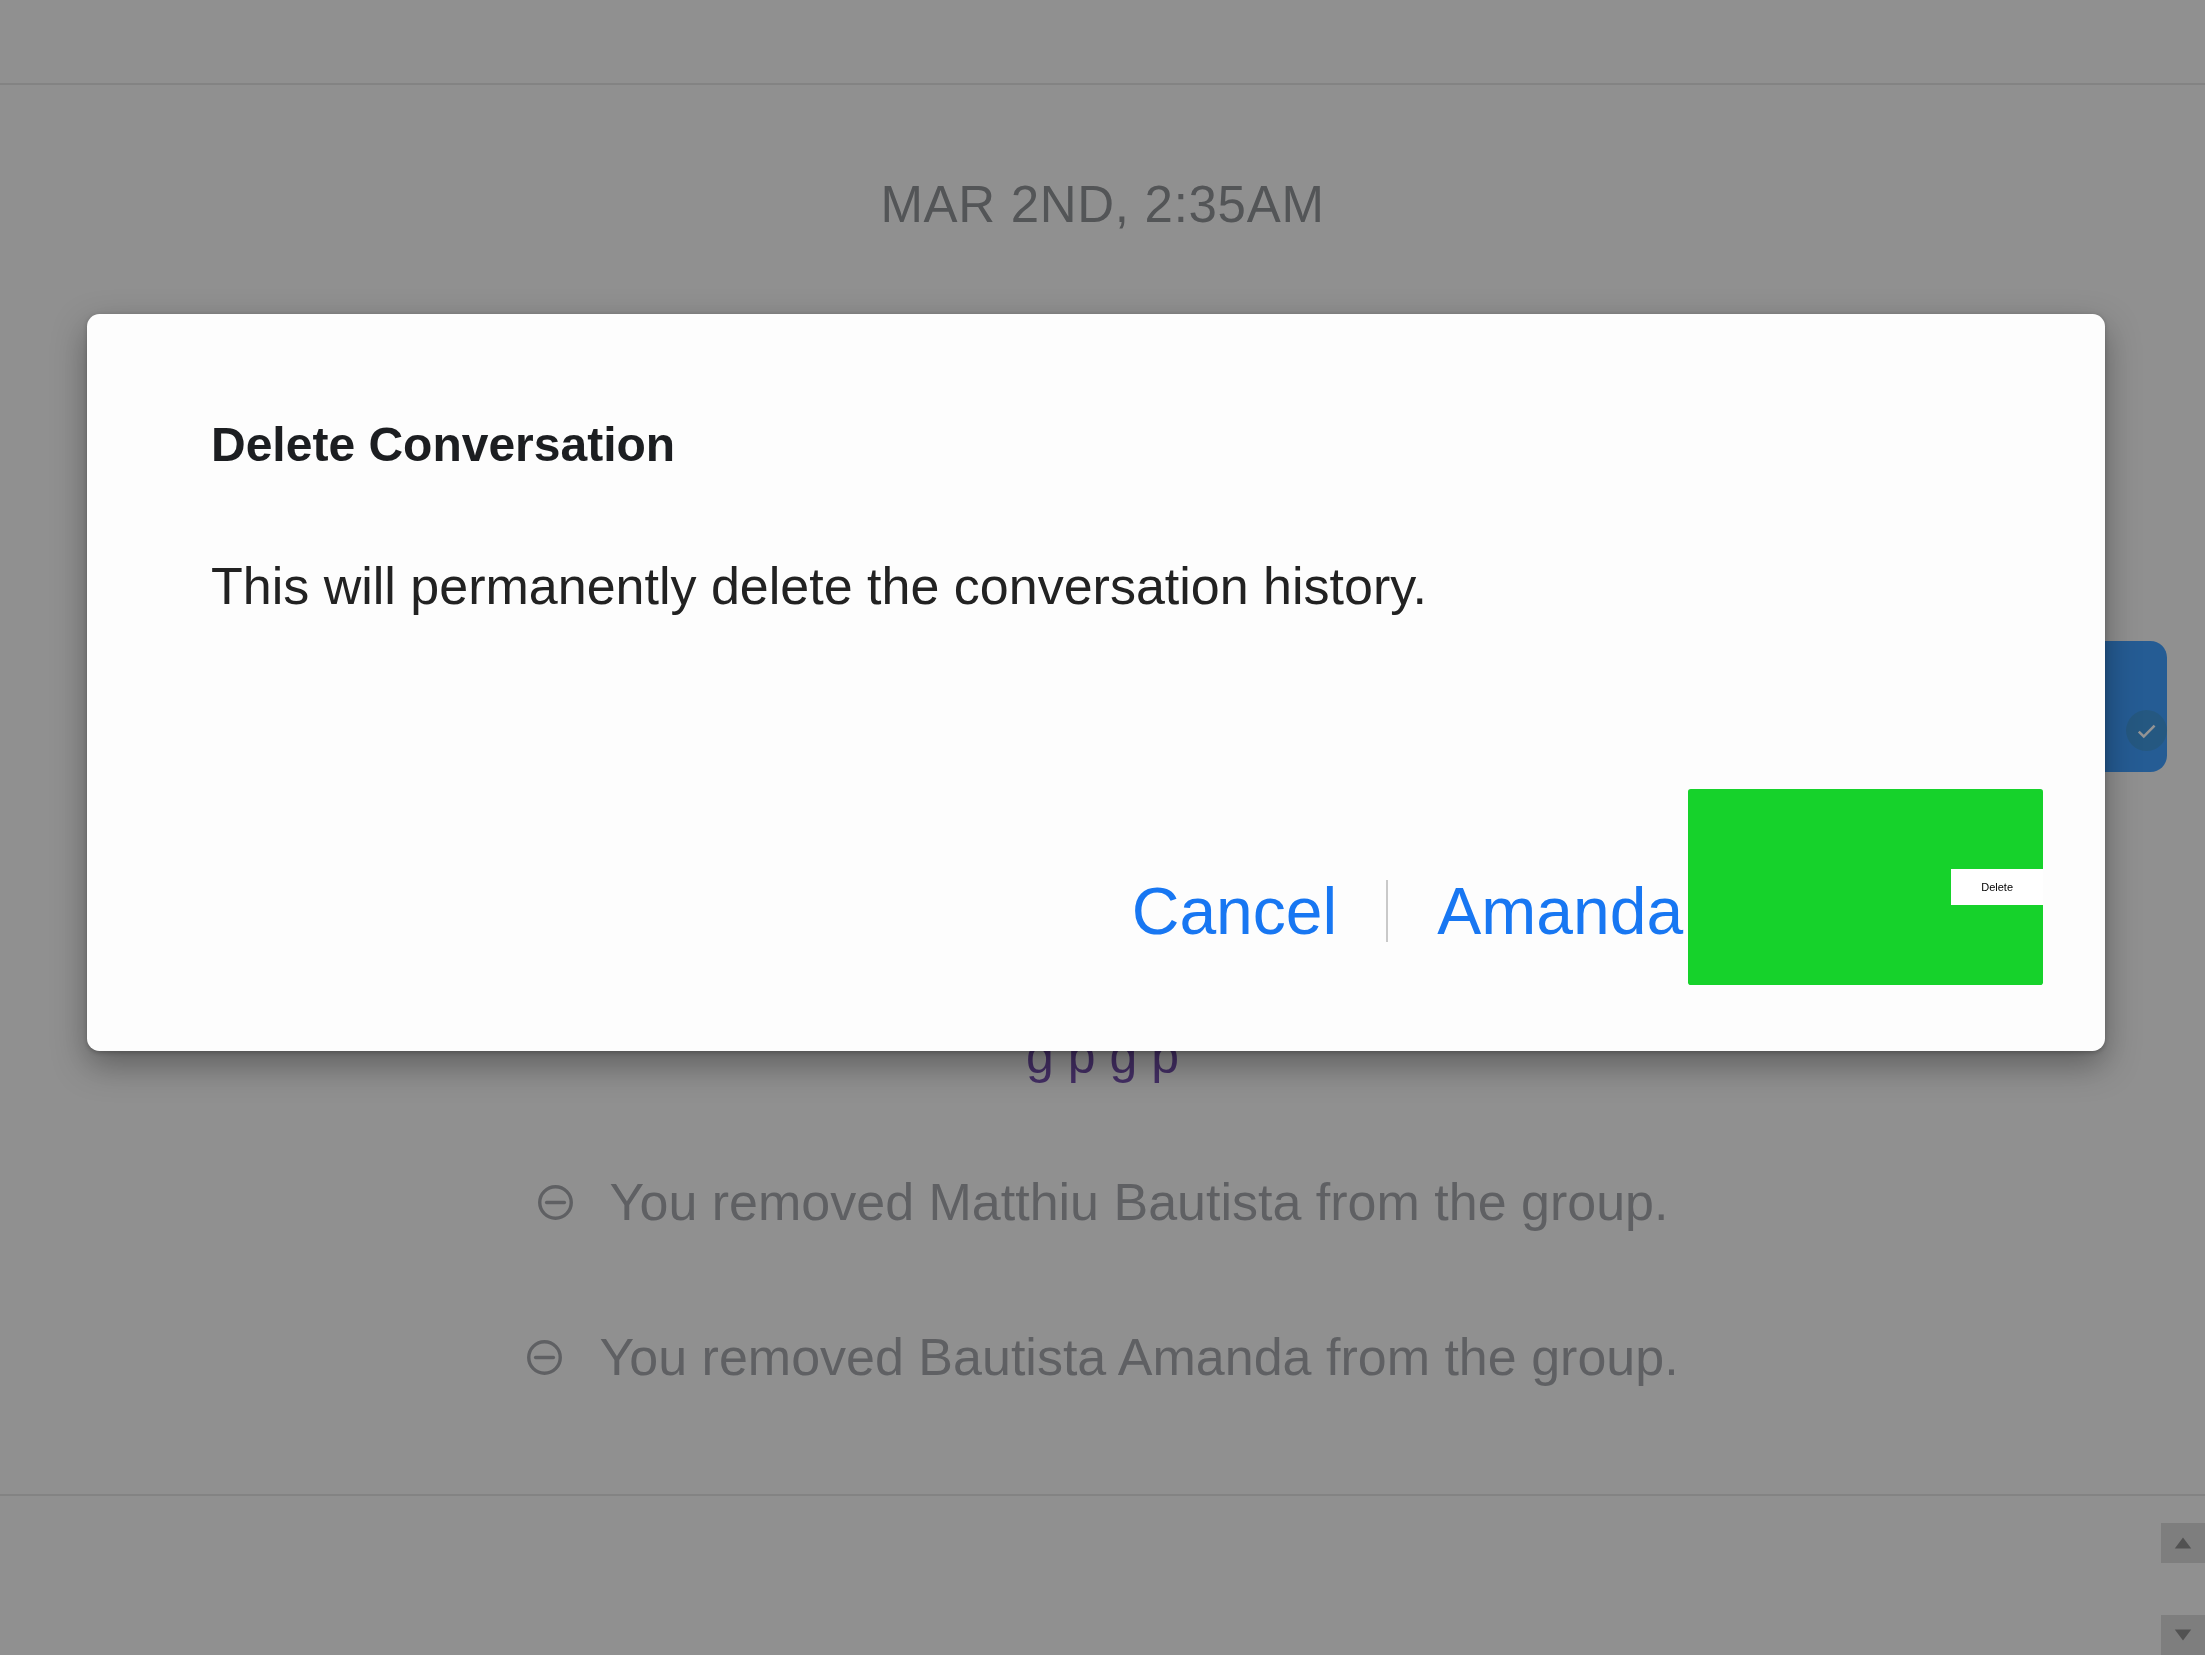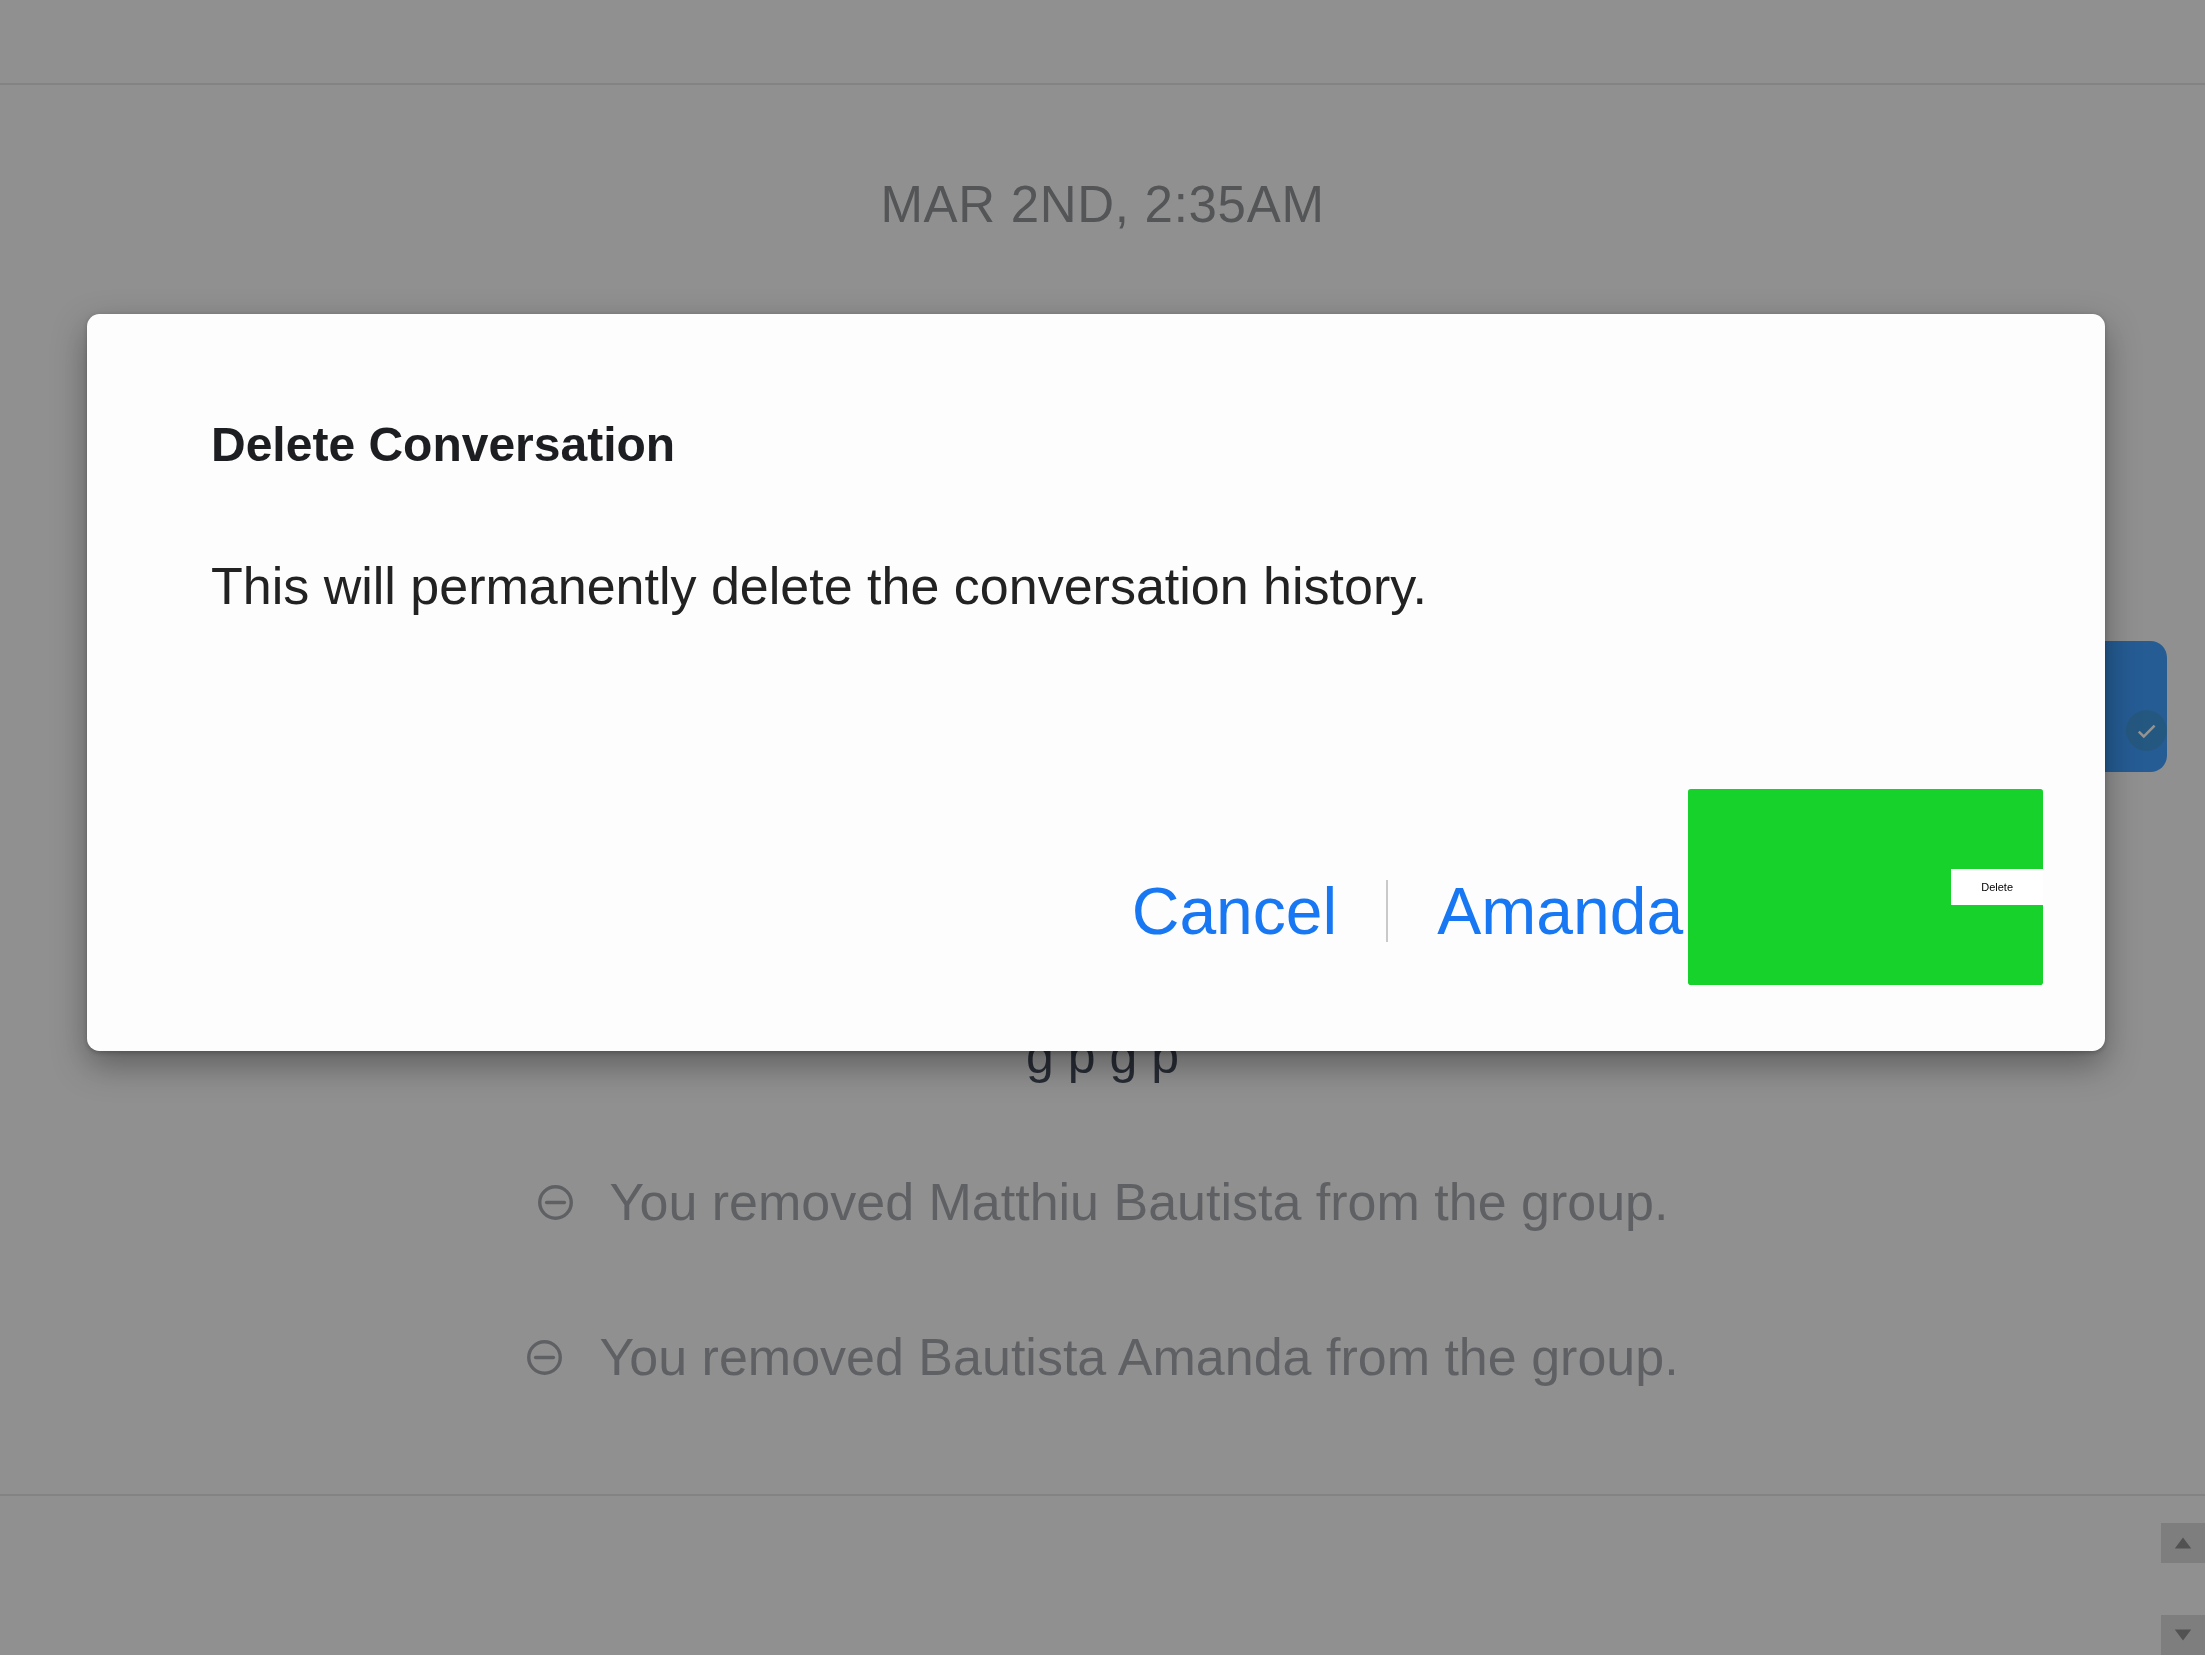--- a/index.html
+++ b/index.html
@@ -56,21 +56,21 @@
     align-items: center;
     justify-content: center;
   }
   .read-badge svg { width: 23.4px; height: 23.4px; fill: #fff; }
 
   .sys-row-hint {
     position: absolute;
     left: 0; right: 0;
     text-align: center;
     font-size: 50px;
-    color: #0f172a;
+    color: #4c1d95;
   }
   .sys-row {
     position: absolute;
     left: 0; right: 0;
     text-align: center;
     font-size: 52px;
     color: #8a8d93;
     display: flex;
     align-items: center;
     justify-content: center;

